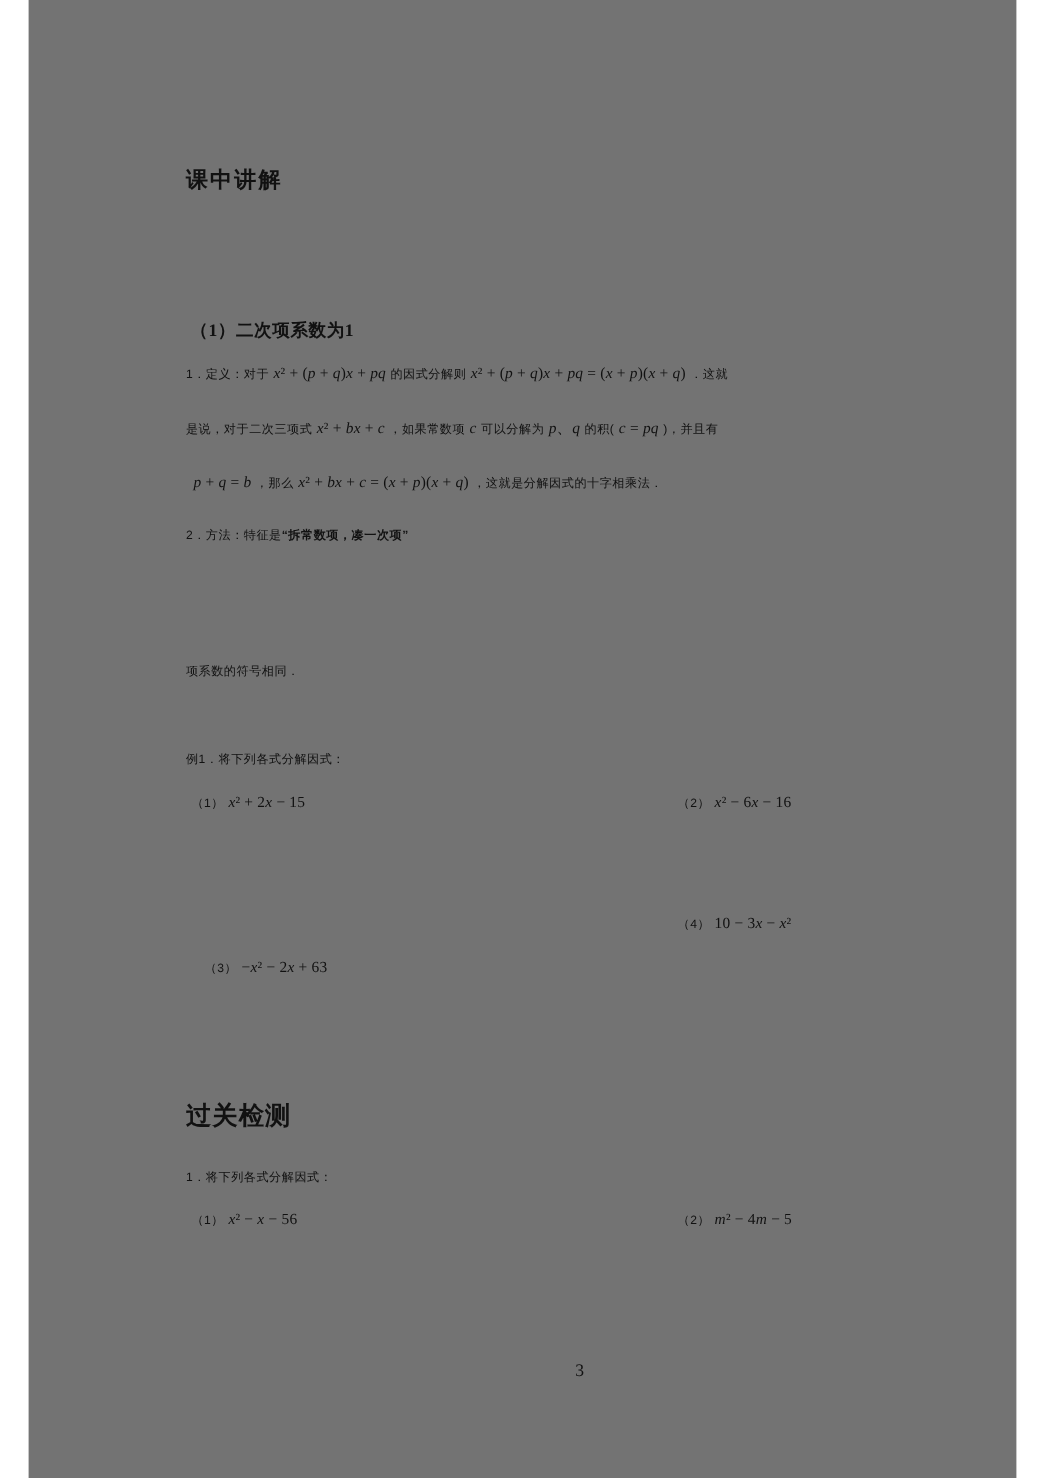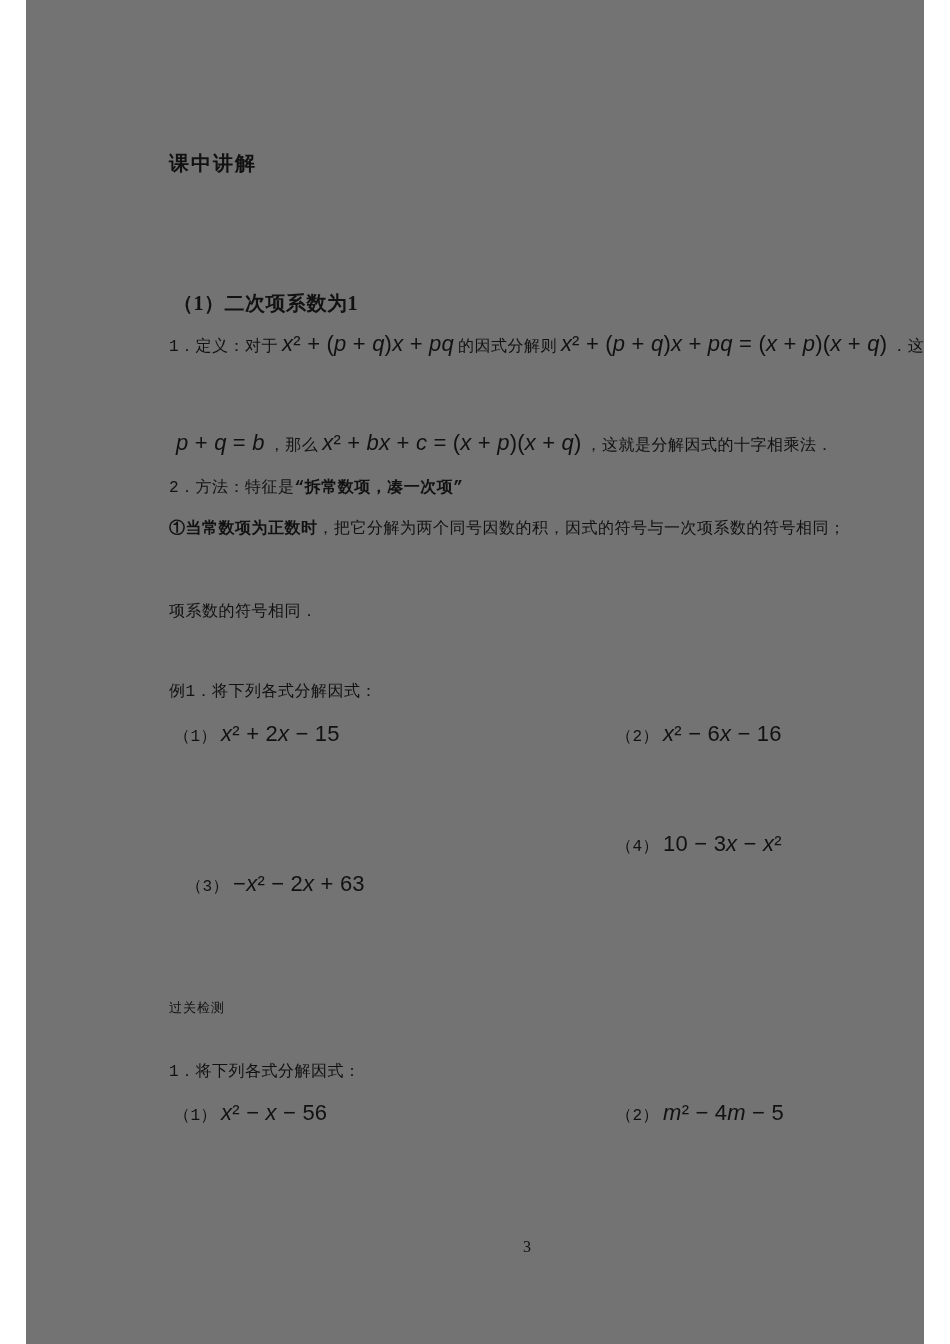--- a/index.html
+++ b/index.html
@@ -8,66 +8,66 @@
   .page {
     position: relative;
     width: 898px;
     height: 1344px;
     margin: 0 auto;
     background: #737373;
     overflow: hidden;
   }
   .line { position: absolute; white-space: nowrap; }
   .cn {
-    font-family: Liberation Mono, monospace;
-    font-size: 16px;
+    font-family: Liberation Sans, sans-serif;
+    font-size: 11px;
     letter-spacing: 0.5px;
     color: #111;
   }
   .math {
-    font-family: Liberation Sans, sans-serif;
-    font-size: 22px;
+    font-family: Liberation Serif, serif;
+    font-size: 14px;
     letter-spacing: 0.2px;
     color: #111;
     margin: 0 4px;
   }
   .math i { font-style: italic; }
   .bold { font-weight: bold; text-align: right; }
   .h-lecture  { font-size: 20px; font-weight: bold; letter-spacing: 2px; }
   .h-section  { font-size: 24px; font-weight: bold; letter-spacing: 2px; }
-  .h-sub      { font-size: 20px; font-weight: bold; letter-spacing: 0.5px; }
-  .h-check    { font-size: 13px; font-weight: normal; letter-spacing: 1px; }
+  .h-sub      { font-size: 16px; font-weight: bold; letter-spacing: 0.5px; }
+  .h-check    { font-size: 23px; font-weight: bold; letter-spacing: 1px; }
   .pagenum    { font-size: 16px; }
 </style>
 </head>
 <body>
 
 <div class="page">
 
   <div class="line h-lecture" style="top:150px; left:143px;">课中讲解</div>
 
 
   <div class="line h-sub" style="top:290px; left:147px;">（1）二次项系数为1</div>
 
   <div class="line" style="top:331px; left:143px;">
     <span class="cn">1．定义：对于</span><span class="math"><i>x</i>² + (<i>p</i> + <i>q</i>)<i>x</i> + <i>pq</i></span><span class="cn">的因式分解则</span><span class="math"><i>x</i>² + (<i>p</i> + <i>q</i>)<i>x</i> + <i>pq</i> = (<i>x</i> + <i>p</i>)(<i>x</i> + <i>q</i>)</span><span class="cn">．这就</span>
   </div>
 
+  <div class="line" style="top:381px; left:143px;">
+    <span class="cn">是说，对于二次三项式</span><span class="math"><i>x</i>² + <i>bx</i> + <i>c</i></span><span class="cn">，如果常数项</span><span class="math"><i>c</i></span><span class="cn">可以分解为</span><span class="math"><i>p</i>、<i>q</i></span><span class="cn">的积(</span><span class="math"><i>c</i> = <i>pq</i></span><span class="cn">)，并且有</span>
+  </div>
 
   <div class="line" style="top:430px; left:146px;">
     <span class="math"><i>p</i> + <i>q</i> = <i>b</i></span><span class="cn">，那么</span><span class="math"><i>x</i>² + <i>bx</i> + <i>c</i> = (<i>x</i> + <i>p</i>)(<i>x</i> + <i>q</i>)</span><span class="cn">，这就是分解因式的十字相乘法．</span>
   </div>
 
   <div class="line" style="top:477px; left:143px;">
     <span class="cn">2．方法：特征是</span><span class="cn bold">“拆常数项，凑一次项”</span>
   </div>
 
-  <div class="line" style="top:518px; left:143px;">
-    <span class="cn bold">①当常数项为正数时</span><span class="cn">，把它分解为两个同号因数的积，因式的符号与一次项系数的符号相同；</span>
-  </div>
 
 
   <div class="line" style="top:601px; left:143px;">
     <span class="cn">项系数的符号相同．</span>
   </div>
 
   <div class="line" style="top:681px; left:143px;">
     <span class="cn">例1．将下列各式分解因式：</span>
   </div>
 

